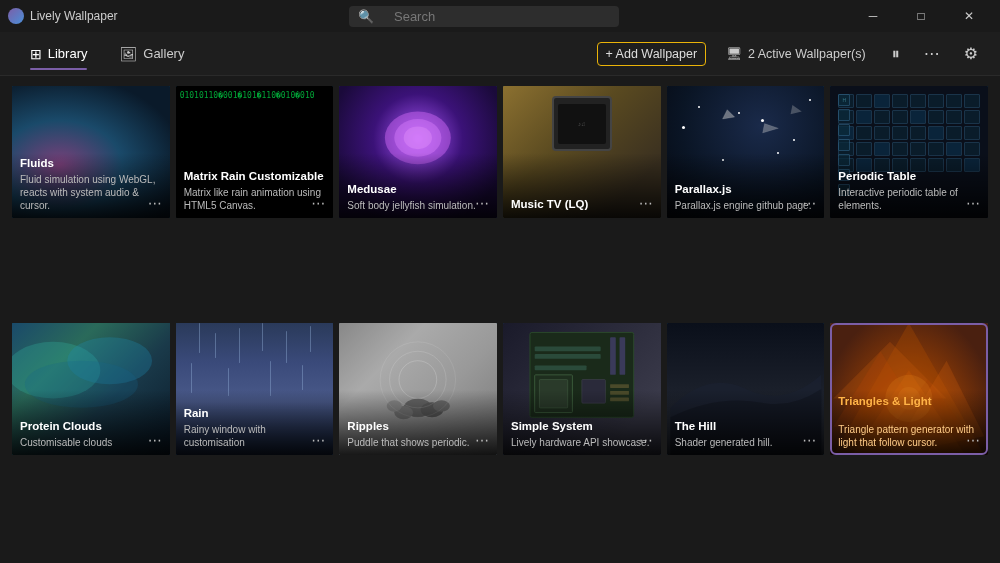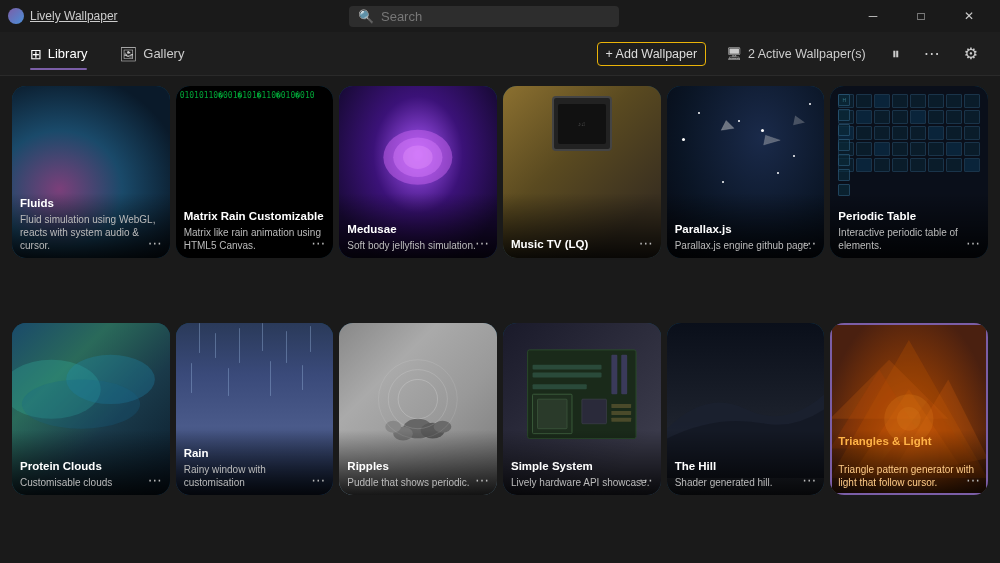--- a/index.html
+++ b/index.html
@@ -21,21 +21,20 @@
       justify-content: space-between;
       padding: 0 8px;
       user-select: none;
     }
     .titlebar-left {
       display: flex;
       align-items: center;
       gap: 6px;
       font-size: 12px;
       color: #ccc;
-      text-decoration: underline;
     }
     .app-icon {
       width: 16px;
       height: 16px;
       border-radius: 50%;
       background: linear-gradient(135deg, #7b5ea7, #4a90d9);
     }
     .titlebar-center {
       flex: 1;
       display: flex;
@@ -50,20 +49,21 @@
       width: 270px;
       gap: 6px;
     }
     .search-bar input {
       background: transparent;
       border: none;
       outline: none;
       color: #0ea5e9;
       font-size: 13px;
       width: 100%;
+      margin-left: 13px;
     }
     .search-bar input::placeholder { color: #777; }
     .search-icon-svg { color: #777; font-size: 13px; }
     .titlebar-right {
       display: flex;
       align-items: center;
       gap: 2px;
     }
     .win-btn {
       width: 46px;
@@ -151,26 +151,26 @@
     .wallpaper-grid {
       display: grid;
       grid-template-columns: repeat(6, 1fr);
       gap: 6px;
       padding: 10px 12px;
       overflow-y: auto;
       height: calc(563px - 32px - 44px);
     }
 
     .card {
-      border-radius: 14px;
+      border-radius: 1px;
       overflow: hidden;
       background: #0c4a6e;
       position: relative;
       cursor: pointer;
-      height: 172px;
+      height: 132px;
     }
 
     .card-bg {
       width: 100%;
       height: 100%;
       position: absolute;
       top: 0; left: 0;
     }
 
     .card-gradient-overlay {

